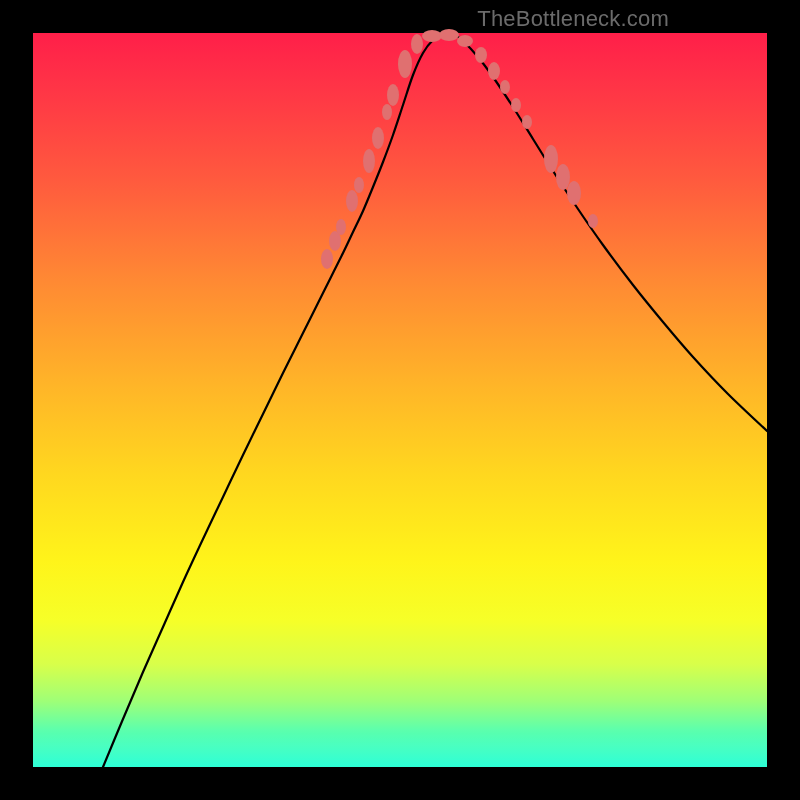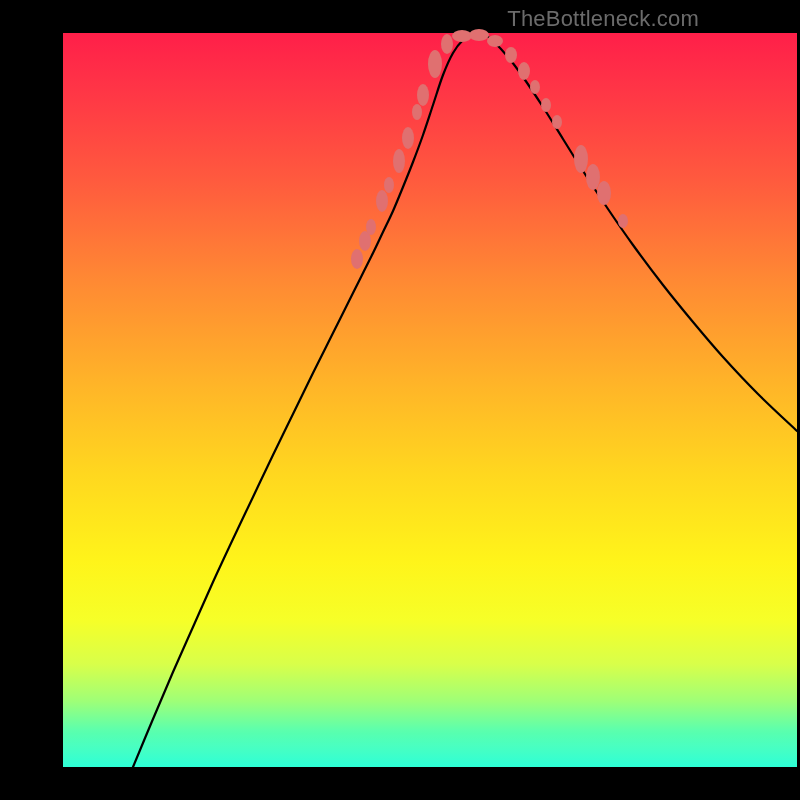--- a/index.html
+++ b/index.html
@@ -11,21 +11,20 @@
     overflow: hidden;
     font-family: Arial, Helvetica, sans-serif;
   }
   .frame {
     position: absolute;
     left: 0;
     top: 0;
     width: 683px;
     height: 800px;
     background: #000;
-    margin-left: 30px;
   }
   .plot {
     position: absolute;
     left: 33px;
     top: 33px;
     width: 734px;
     height: 734px;
     
     background: linear-gradient(to bottom,
       #ff1f49 0%,

